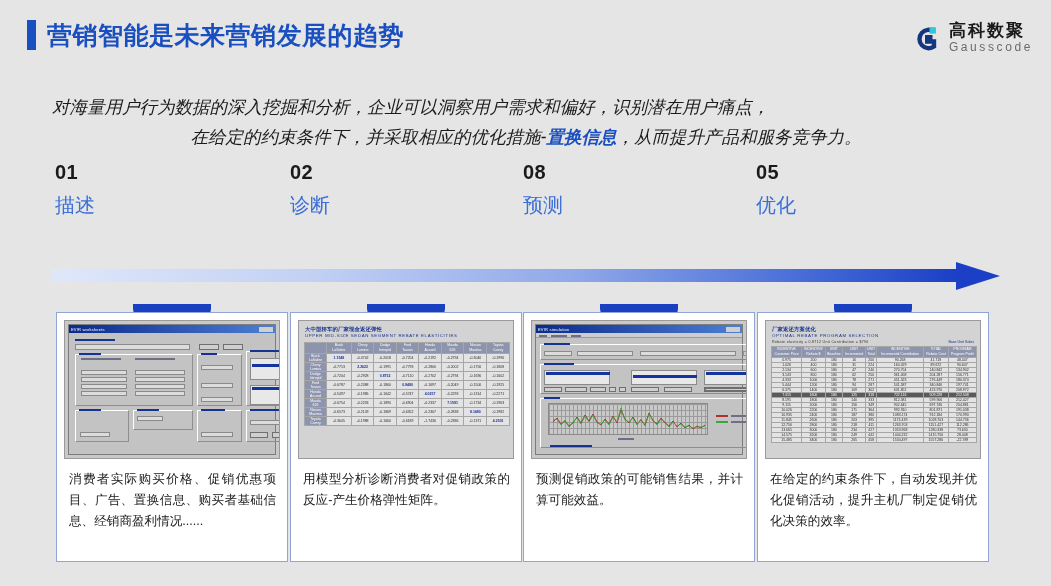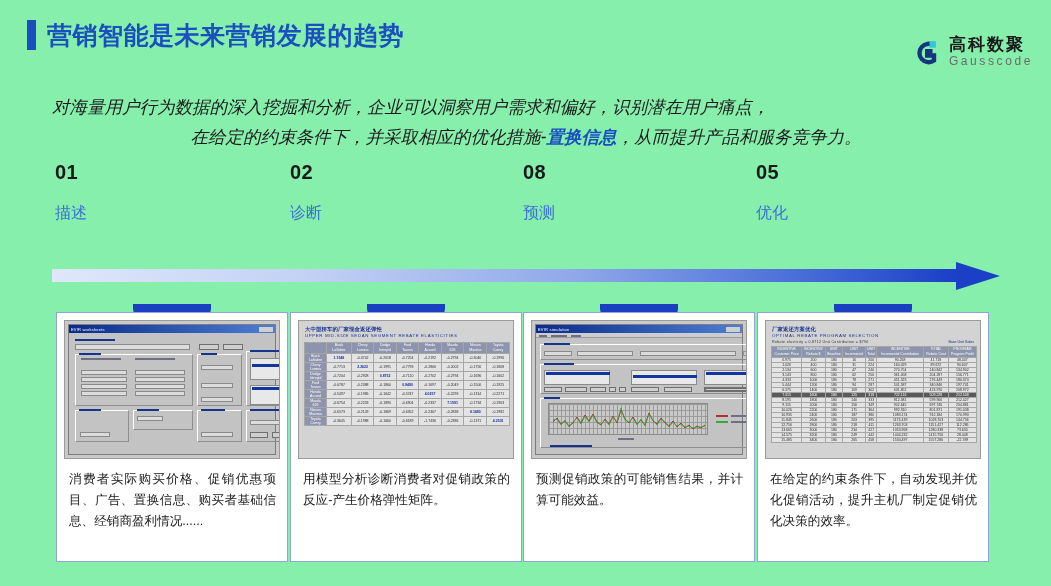--- a/index.html
+++ b/index.html
@@ -3,50 +3,50 @@
 <meta charset="utf-8">
 <title>营销智能是未来营销发展的趋势</title>
 <style>
   * { box-sizing: border-box; margin: 0; padding: 0; }
   html, body {
     width: 1051px; height: 586px;
     background: #ffffff;
     font-family: "Liberation Sans", "DejaVu Sans", sans-serif;
     overflow: hidden;
   }
-  .slide { position: relative; width: 1051px; height: 586px; background: #86efac; }
+  .slide { position: relative; width: 1051px; height: 586px; background: #e5e5e5; }
 
   
   .header { position: absolute; left: 0; top: 0; width: 1051px; height: 78px; }
   .title-wrap { position: absolute; left: 27px; top: 20px; display: flex; align-items: center; }
   .title-bar { width: 9px; height: 30px; background: #1a4fbf; margin-right: 11px; }
   .title-text {
     font-size: 25px; font-weight: bold; color: #1a4fbf; letter-spacing: .5px;
     white-space: nowrap; line-height: 30px;
   }
-  .logo { position: absolute; right: 18px; top: 36px; display: flex; align-items: center; justify-content: flex-end; }
+  .logo { position: absolute; right: 18px; top: 22px; display: flex; align-items: center; justify-content: flex-end; }
   .logo-mark { width: 30px; height: 30px; position: relative; margin-right: 7px; }
   .logo-txt { display: flex; flex-direction: column; justify-content: center; }
   .logo-cn { font-size: 17px; font-weight: bold; color: #1a1a1a; letter-spacing: 2px; line-height: 18px; }
   .logo-en { font-size: 12px; color: #6b6b6b; letter-spacing: 2.6px; line-height: 15px; }
 
   
   .para {
     position: absolute; left: 52px; top: 92px; width: 948px;
     font-size: 17.5px; color: #1b1b1b; line-height: 30px; text-align: center; font-style: italic;
   }
   .para .l1 { display: block; text-align: left; }
   .para .l2 { display: block; text-align: center; }
   .hl { color: #1a4fbf; font-weight: bold; }
 
   
   .steps { position: absolute; left: 0; top: 160px; width: 1051px; height: 70px; }
   .step { position: absolute; top: 0; width: 200px; }
   .step-num { font-size: 20px; font-weight: bold; color: #1a1a1a; line-height: 24px; letter-spacing: .5px; }
-  .step-name { font-size: 16px; color: #3a6fd8; line-height: 26px; margin-top: 16px; }
+  .step-name { font-size: 20px; color: #3a6fd8; line-height: 26px; margin-top: 8px; }
   .s0 { left: 55px; }  .s1 { left: 290px; }  .s2 { left: 523px; }  .s3 { left: 756px; }
 
   
   .arrow { position: absolute; left: 52px; top: 262px; width: 948px; height: 28px; }
   .arrow-shaft {
     position: absolute; left: 0; top: 7px; width: 905px; height: 13px;
     background: linear-gradient(to right, #dfe7fa 0%, #c3d1f4 28%, #8fa8e9 58%, #4a6fd8 82%, #1b3fc6 100%);
   }
   .arrow-head {
     position: absolute; right: 0; top: 0; width: 0; height: 0;

